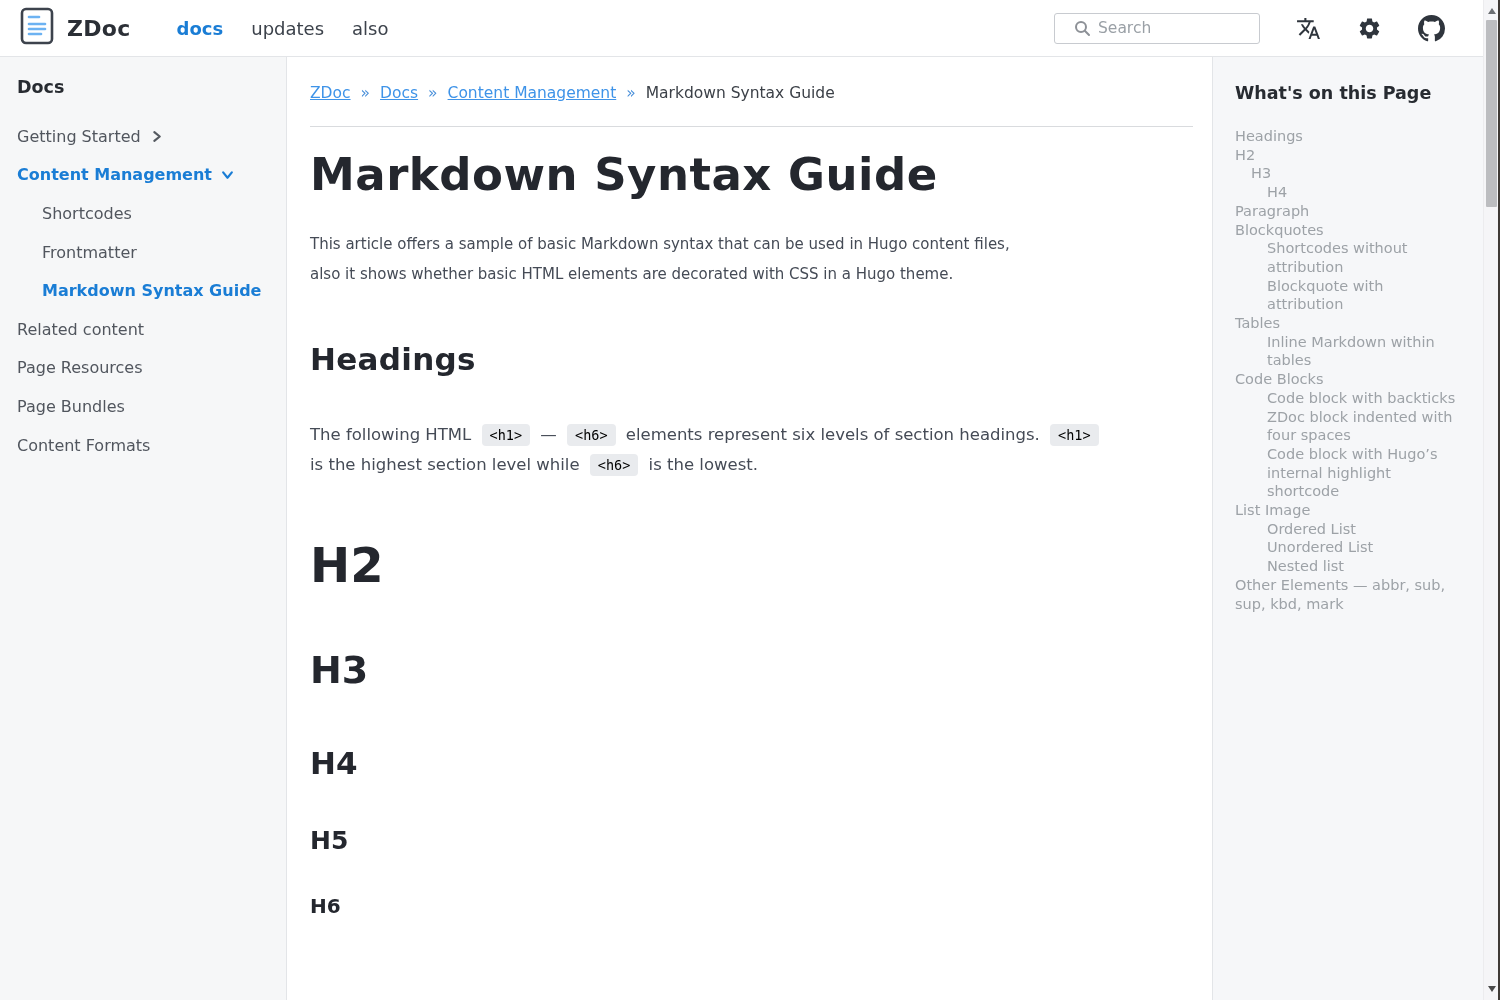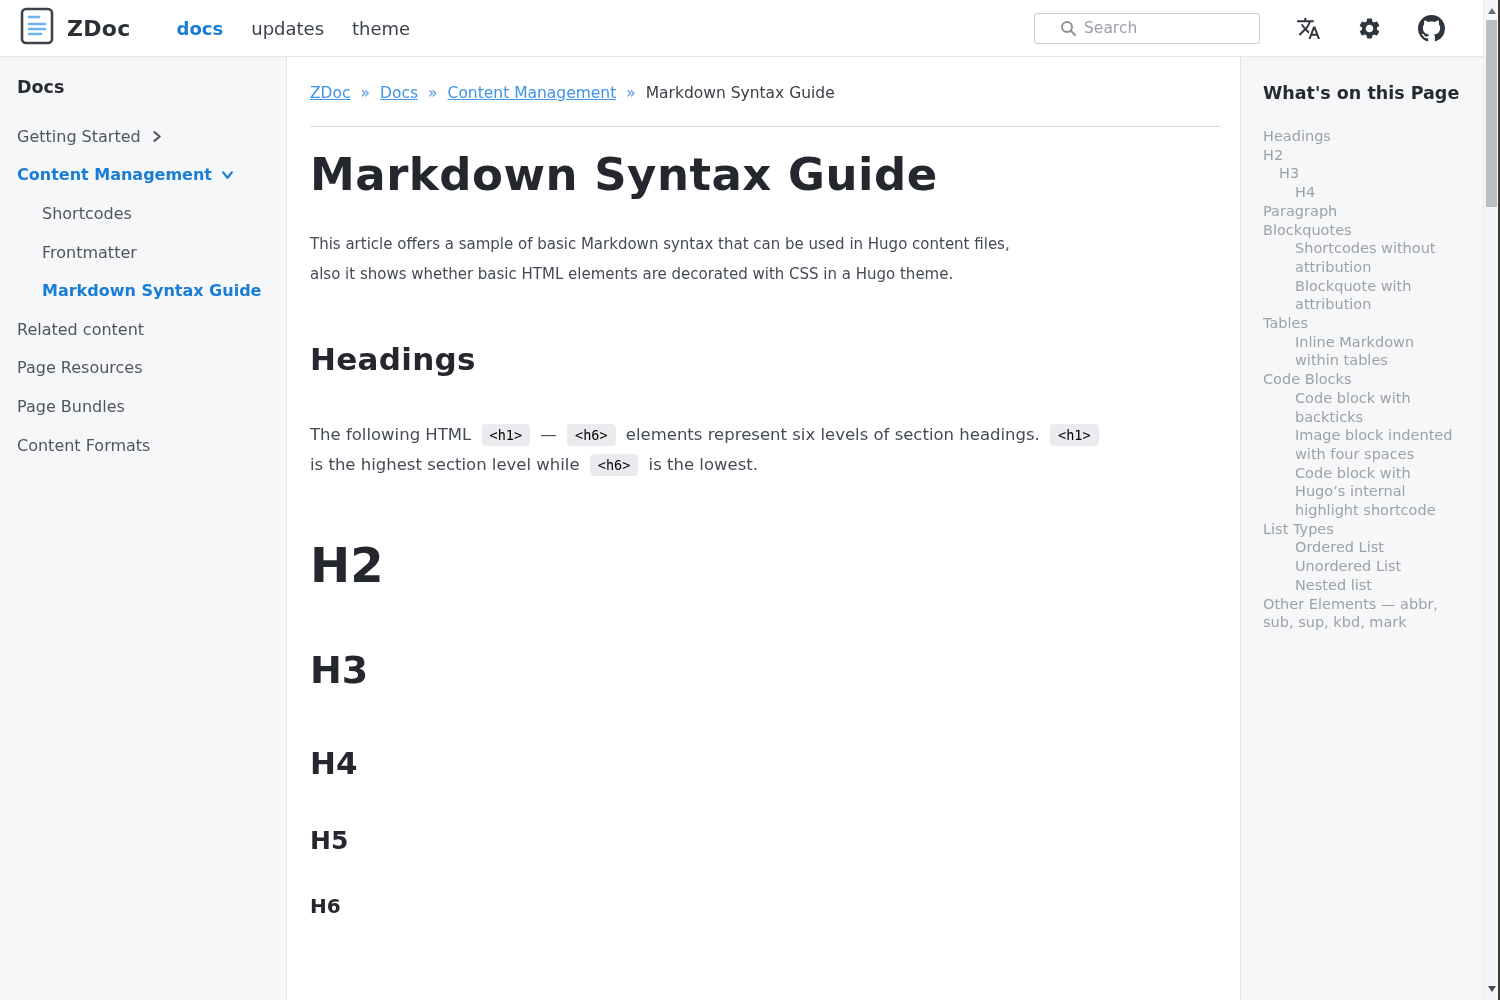--- a/index.html
+++ b/index.html
@@ -19,22 +19,22 @@
     background:#fff;color:var(--body);position:relative;
   }
   
   .topbar{height:57px;display:flex;align-items:center;padding:0 55px 0 20px;
     background:#fff;border-bottom:1px solid var(--border);}
   .brand{display:flex;align-items:center;gap:13px;cursor:pointer;}
   .brand-name{font-size:22px;font-weight:700;color:#2b2f36;letter-spacing:.3px;}
   .nav-links{display:flex;align-items:center;margin-left:46px;gap:28px;}
   .nav-link{font-size:18px;color:#3c424b;text-decoration:none;cursor:pointer;}
   .nav-link.active{color:var(--accent);font-weight:700;}
-  .search-box{margin-left:auto;width:226px;height:31px;border:1px solid #c8cbd0;
-    border-radius:3px;background:#fff;display:flex;align-items:center;padding:0 25px;gap:7px;}
+  .search-box{margin-left:auto;width:206px;height:31px;border:1px solid #c8cbd0;
+    border-radius:3px;background:#fff;display:flex;align-items:center;padding:0 19px;gap:7px;}
   .search-box input{border:none;outline:none;width:100%;font-size:15.5px;
     font-family:inherit;color:#3c424b;background:transparent;}
   .search-box input::placeholder{color:#9aa0a6;}
   .icon-btn{background:none;border:none;margin-left:36px;cursor:pointer;
     color:#2f353d;display:flex;align-items:center;padding:0;}
   
   .layout{display:flex;height:943px;}
   .sidebar{width:287px;background:#f6f7f8;border-right:1px solid var(--border);
     padding:20px 10px 0 17px;flex-shrink:0;}
   .sb-title{font-size:17.5px;font-weight:700;color:#272b31;margin-bottom:20px;}
@@ -58,21 +58,21 @@
   .inline-code{font-family:"DejaVu Sans Mono","Liberation Mono",monospace;
     font-size:13.5px;color:#000000;background:#e9ebee;border-radius:4px;
     padding:3px 8px;margin:0 5px;white-space:nowrap;}
   .h-sample{font-weight:800;color:var(--dark);line-height:1.15;}
   .h-sample:nth-child(1){font-size:48px;margin-top:58px;}
   .h-sample:nth-child(2){font-size:38px;margin-top:56px;}
   .h-sample:nth-child(3){font-size:31px;margin-top:53px;}
   .h-sample:nth-child(4){font-size:25px;margin-top:46px;}
   .h-sample:nth-child(5){font-size:20px;margin-top:39px;}
   .h-sample:nth-child(6){font-size:16px;margin-top:30px;}
-  .toc{width:260px;background:var(--panel-bg);border-left:1px solid var(--border);
+  .toc{width:288px;background:var(--panel-bg);border-left:1px solid var(--border);
     padding:26px 40px 0 22px;flex-shrink:0;}
   .toc-title{font-size:17.5px;font-weight:700;color:#272b31;margin-bottom:24px;}
   .toc-item{font-size:14.5px;line-height:18.7px;color:var(--muted);cursor:pointer;}
   .toc-item.lvl1{padding-left:16px;}
   .toc-item.lvl2{padding-left:32px;}
   
   .scrollbar{position:absolute;top:0;right:0;width:17px;height:1000px;
     background:#f5f5f7;border-left:1px solid #ececee;}
   .sb-up{width:0;height:0;border-left:4.5px solid transparent;border-right:4.5px solid transparent;
     border-bottom:6px solid #6b6e72;margin:8px auto 0;}
@@ -95,21 +95,21 @@
         <line x1="9" y1="18" x2="25" y2="18" stroke="#6cb2f2" stroke-width="2.6" stroke-linecap="round"></line>
         <line x1="9" y1="23" x2="25" y2="23" stroke="#6cb2f2" stroke-width="2.6" stroke-linecap="round"></line>
         <line x1="9" y1="28" x2="21" y2="28" stroke="#6cb2f2" stroke-width="2.6" stroke-linecap="round"></line>
       </svg>
     </span>
     <span class="brand-name">ZDoc</span>
   </div>
   <nav class="nav-links">
       <a class="nav-link active">docs</a>
       <a class="nav-link">updates</a>
-      <a class="nav-link">theme</a>
+      <a class="nav-link">also</a>
     </nav>
   <div class="search-box">
     <span style="display:flex;">
       <svg width="17" height="17" viewBox="0 0 17 17">
         <circle cx="7" cy="7" r="5" fill="none" stroke="#8d9197" stroke-width="2"></circle>
         <line x1="10.8" y1="10.8" x2="15" y2="15" stroke="#8d9197" stroke-width="2" stroke-linecap="round"></line>
       </svg>
     </span>
     <input placeholder="Search" style="">
   </div>
@@ -206,23 +206,23 @@
         <div class="toc-item lvl1">H3</div>
         <div class="toc-item lvl2">H4</div>
         <div class="toc-item lvl0">Paragraph</div>
         <div class="toc-item lvl0">Blockquotes</div>
         <div class="toc-item lvl2">Shortcodes without attribution</div>
         <div class="toc-item lvl2">Blockquote with attribution</div>
         <div class="toc-item lvl0">Tables</div>
         <div class="toc-item lvl2">Inline Markdown within tables</div>
         <div class="toc-item lvl0">Code Blocks</div>
         <div class="toc-item lvl2">Code block with backticks</div>
-        <div class="toc-item lvl2">Image block indented with four spaces</div>
+        <div class="toc-item lvl2">ZDoc block indented with four spaces</div>
         <div class="toc-item lvl2">Code block with Hugo’s internal highlight shortcode</div>
-        <div class="toc-item lvl0">List Types</div>
+        <div class="toc-item lvl0">List Image</div>
         <div class="toc-item lvl2">Ordered List</div>
         <div class="toc-item lvl2">Unordered List</div>
         <div class="toc-item lvl2">Nested list</div>
         <div class="toc-item lvl0">Other Elements — abbr, sub, sup, kbd, mark</div>
       </nav>
   </aside>
 </div>
 
 <div class="scrollbar">
   <div class="sb-up"></div>

